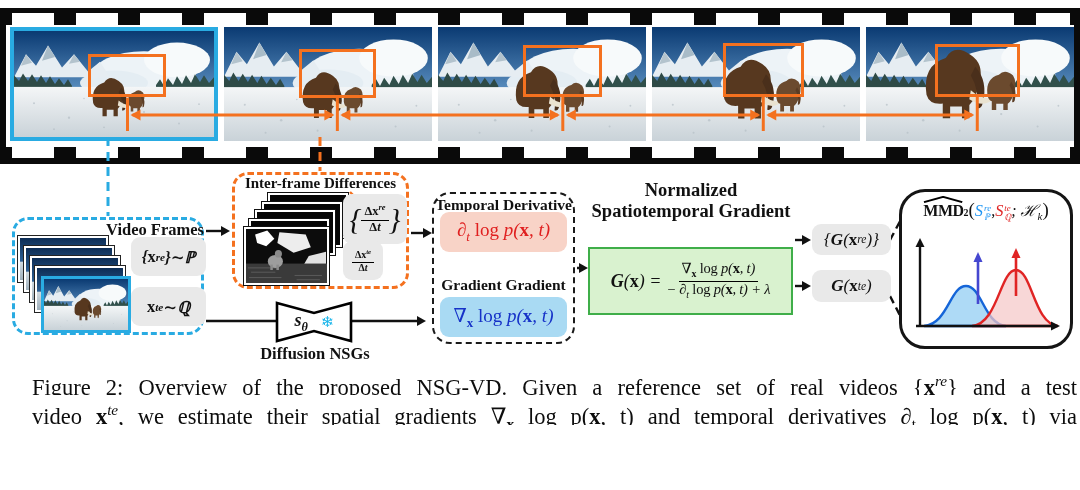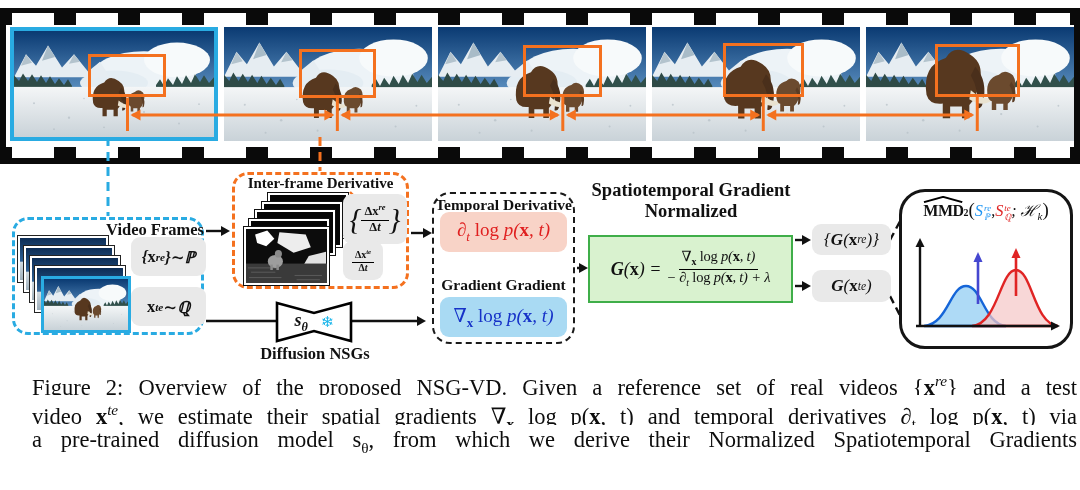--- a/index.html
+++ b/index.html
@@ -42,21 +42,21 @@
   #if-lab2{left:343px;top:241px;width:40px;height:39px;font-size:10px;font-weight:bold;}
   #out1{left:812px;top:224px;width:79px;height:31px;font-size:17px;}
   #out2{left:812px;top:270px;width:79px;height:32px;font-size:17px;}
   
   .fpill{position:absolute;border-radius:9px;display:flex;align-items:center;justify-content:center;z-index:6;}
   #pink-pill{left:440px;top:212px;width:127px;height:40px;background:var(--pink-fill);}
   #pink-pill .fml{color:var(--red-text);font-size:19px;}
   #blue-pill{left:440px;top:297px;width:127px;height:40px;background:var(--blue-fill);}
   #blue-pill .fml{color:var(--blue-text);font-size:19px;}
   
-  #green-box{left:588px;top:235px;width:205px;height:68px;background:var(--green-fill);
+  #green-box{left:588px;top:247px;width:205px;height:68px;background:var(--green-fill);
              border:2.5px solid var(--green-border);box-sizing:border-box;display:flex;
              align-items:center;justify-content:center;gap:5px;z-index:6;}
   #green-box .lhs{font-size:18px;}
   .frac{display:inline-flex;flex-direction:column;align-items:center;line-height:1.08;}
   .frac .num{border-bottom:1.6px solid #000;padding:0 3px 1px 3px;}
   #green-box .frac{font-size:14.5px;letter-spacing:-0.2px;}
   
   .brace{font-size:30px;font-weight:normal;line-height:1;}
   
   .vback{position:absolute;width:86px;height:42px;background:linear-gradient(180deg,#0d2d55,#2c5e92 55%,#cfd9e0 58%,#9fb0bc);border:2px solid #fff;outline:1px solid #222;z-index:5;}
@@ -271,21 +271,21 @@
   </svg>
 
 <div id="vf-box" class="abs zbox"></div>
 <div id="vf-title" class="boxtitle">Video Frames</div>
 <div id="vstack"></div>
 
 <div id="vf-lab1" class="glabel fml">{<b>x</b><sup>re</sup>}∼ℙ</div>
 <div id="vf-lab2" class="glabel fml"><b>x</b><sup>te</sup>∼ℚ</div>
 
 <div id="if-box" class="abs zbox"></div>
-<div id="if-title" class="boxtitle">Inter-frame Derivative</div>
+<div id="if-title" class="boxtitle">Inter-frame Differences</div>
 <div id="dstack"></div>
 
 <div id="if-lab1" class="glabel fml">
   <span class="brace">{</span>
   <span class="frac">
     <span class="num"><b>Δx</b><sup>re</sup></span>
     <span class="den"><b>Δ</b>t</span>
   </span>
   <span class="brace">}</span>
 </div>
@@ -309,22 +309,22 @@
 <div id="t-title" class="boxtitle">Temporal Derivative</div>
 <div id="pink-pill" class="fpill">
   <span class="fml">∂<sub>t</sub> <span class="rm">log</span> p(<b>x</b>, t)</span>
 </div>
 <div id="s-title" class="boxtitle">Gradient Gradient</div>
 <div id="blue-pill" class="fpill">
   <span class="fml">∇<sub><b>x</b></sub> <span class="rm">log</span> p(<b>x</b>, t)</span>
 </div>
 
 <div id="nsg-title" class="boxtitle">
+  <div>Normalized</div>
   <div>Spatiotemporal Gradient</div>
-  <div>Normalized</div>
 </div>
 <div id="green-box" class="abs">
   <span class="lhs fml"><b class="it">G</b>(<b>x</b>) =</span>
   <span class="frac fml">
     <span class="num">∇<sub><b>x</b></sub> <span class="rm">log</span> p(<b>x</b>, t)</span>
     <span class="den">− ∂<sub>t</sub> <span class="rm">log</span> p(<b>x</b>, t) + λ</span>
   </span>
 </div>
 
 <div id="out1" class="glabel fml">{<b class="it">G</b>(<b>x</b><sup>re</sup>)}</div>
@@ -367,21 +367,20 @@
   </g>
   <line class="arrblue" x1="72" y1="72" x2="72" y2="28"></line>
   <polygon class="arrbluef" points="72,20 67.5,30 76.5,30"></polygon>
   <line class="arrred" x1="110" y1="64" x2="110" y2="24"></line>
   <polygon class="arrredf" points="110,16 105.5,26 114.5,26"></polygon>
 </svg>
 
 <div id="caption">
   <div class="cl jl">Figure 2: Overview of the proposed NSG-VD. Given a reference set of real videos {<b>x</b><sup>re</sup>} and a test</div>
   <div class="cl jl">video <b>x</b><sup>te</sup>, we estimate their spatial gradients ∇<sub><b>x</b></sub> log p(<b>x</b>, t) and temporal derivatives ∂<sub>t</sub> log p(<b>x</b>, t) via</div>
-  <div class="cl jl">a pre-trained diffusion model s<sub>θ</sub>, from which we derive their Normalized Spatiotemporal Gradients</div>
 </div>
 
 <div class="vback" style="left: 18px; top: 236px;"></div>
 <div class="vback" style="left: 23.8px; top: 246px;"></div>
 <div class="vback" style="left: 29.6px; top: 256px;"></div>
 <div class="vback" style="left: 35.4px; top: 266px;"></div>
 <div class="dback" style="left: 268px; top: 193px;"></div>
 <div class="dback" style="left: 261.7px; top: 201.5px;"></div>
 <div class="dback" style="left: 255.4px; top: 210px;"></div>
 <div class="dback" style="left: 249.1px; top: 218.5px;"></div>

